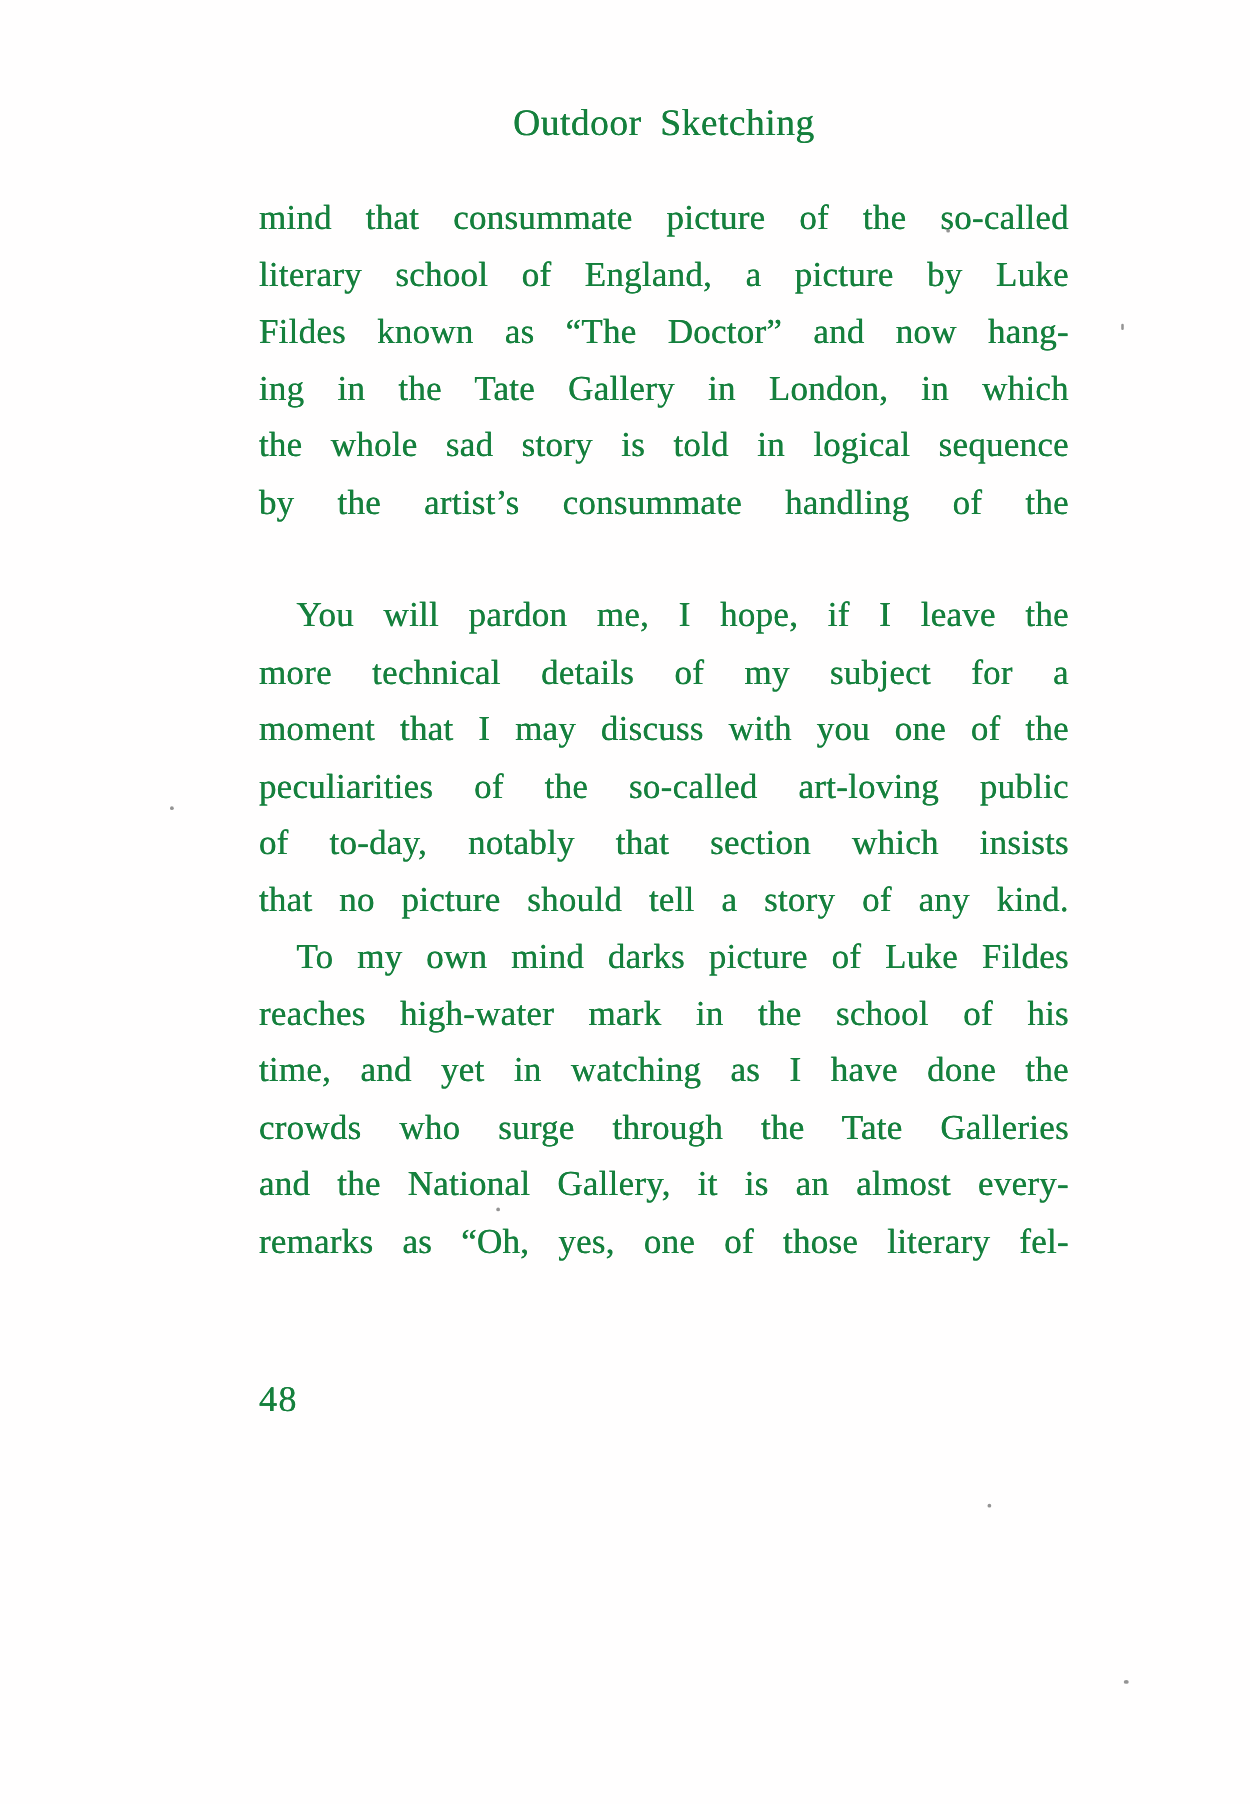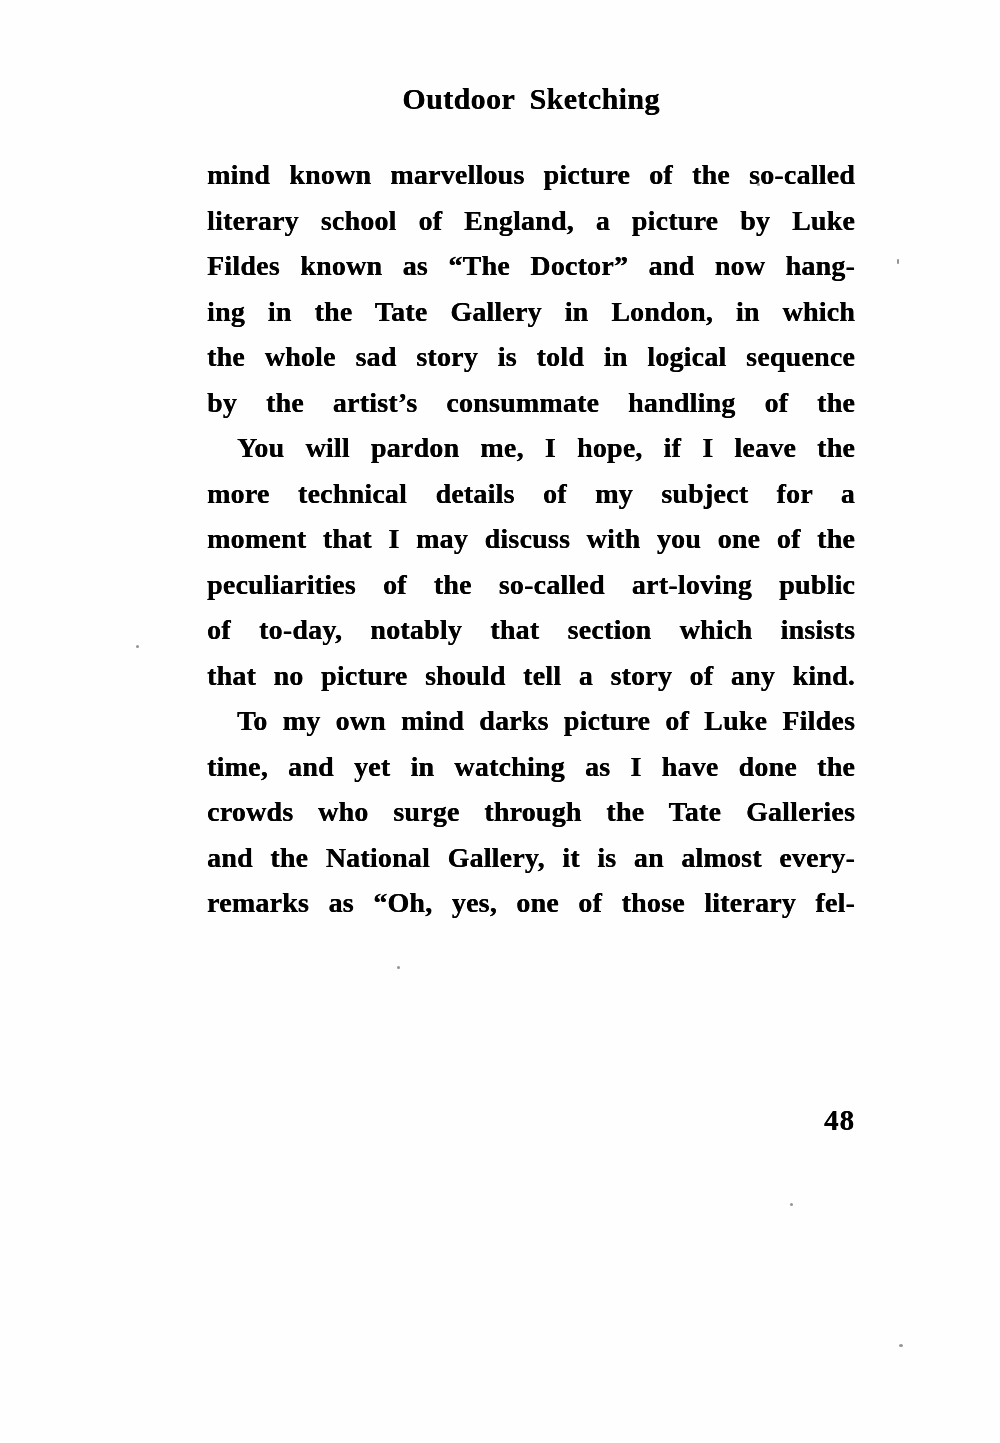--- a/index.html
+++ b/index.html
@@ -7,22 +7,21 @@
     padding: 0;
     background: #ffffff;
   }
   .page {
     position: relative;
     width: 1000px;
     height: 1443px;
     background: #fffefe;
     overflow: hidden;
     font-family: "Liberation Serif", "DejaVu Serif", serif;
-    color: #000000;
-    font-weight: bold;
+    color: #15803d;
   }
   .running-header {
     position: absolute;
     top: 82px;
     left: 207px;
     width: 648px;
     text-align: center;
     font-size: 30px;
     word-spacing: 7px;
     letter-spacing: 0.4px;
@@ -33,37 +32,37 @@
     position: absolute;
     top: 152px;
     left: 207px;
     width: 648px;
     font-size: 28px;
     line-height: 45.5px;
     letter-spacing: 0.2px;
     text-shadow: 0.3px 0 0 currentColor;
   }
   .para { margin: 0; }
-  .para.gap { }
+  .para.gap { margin-top: 45px; }
   .para.indent .line:first-child { text-indent: 30px; }
   .line {
     text-align: justify;
     text-align-last: justify;
     text-justify: inter-word;
     white-space: normal;
   }
   .line.flush-left {
     text-align-last: left;
   }
   .page-number {
     position: absolute;
     top: 1104px;
     left: 207px;
     width: 648px;
-    text-align: right;
+    text-align: left;
     font-size: 29px;
     letter-spacing: 1px;
     text-shadow: 0.3px 0 0 currentColor;
   }
   
   .speck {
     position: absolute;
     background: #3c3c3c;
     border-radius: 50%;
     opacity: 0.55;
@@ -76,37 +75,38 @@
   .speck.s6 { left: 899px; top: 1344px; width: 4px; height: 3px; }
 </style>
 </head>
 <body>
 
 <div class="page">
   <div class="running-header">Outdoor Sketching</div>
 
   <div class="text-body">
       <div class="para">
-        <div class="line">mind known marvellous picture of the so-called</div>
+        <div class="line">mind that consummate picture of the so-called</div>
         <div class="line">literary school of England, a picture by Luke</div>
         <div class="line">Fildes known as “The Doctor” and now hang-</div>
         <div class="line">ing in the Tate Gallery in London, in which</div>
         <div class="line">the whole sad story is told in logical sequence</div>
         <div class="line">by the artist’s consummate handling of the</div>
       </div>
       <div class="para indent gap">
         <div class="line">You will pardon me, I hope, if I leave the</div>
         <div class="line">more technical details of my subject for a</div>
         <div class="line">moment that I may discuss with you one of the</div>
         <div class="line">peculiarities of the so-called art-loving public</div>
         <div class="line">of to-day, notably that section which insists</div>
         <div class="line">that no picture should tell a story of any kind.</div>
       </div>
       <div class="para indent">
         <div class="line">To my own mind darks picture of Luke Fildes</div>
+        <div class="line">reaches high-water mark in the school of his</div>
         <div class="line">time, and yet in watching as I have done the</div>
         <div class="line">crowds who surge through the Tate Galleries</div>
         <div class="line">and the National Gallery, it is an almost every-</div>
         <div class="line">remarks as “Oh, yes, one of those literary fel-</div>
       </div>
     </div>
 
   <div class="page-number">48</div>
 
   <span class="speck s1"></span>

